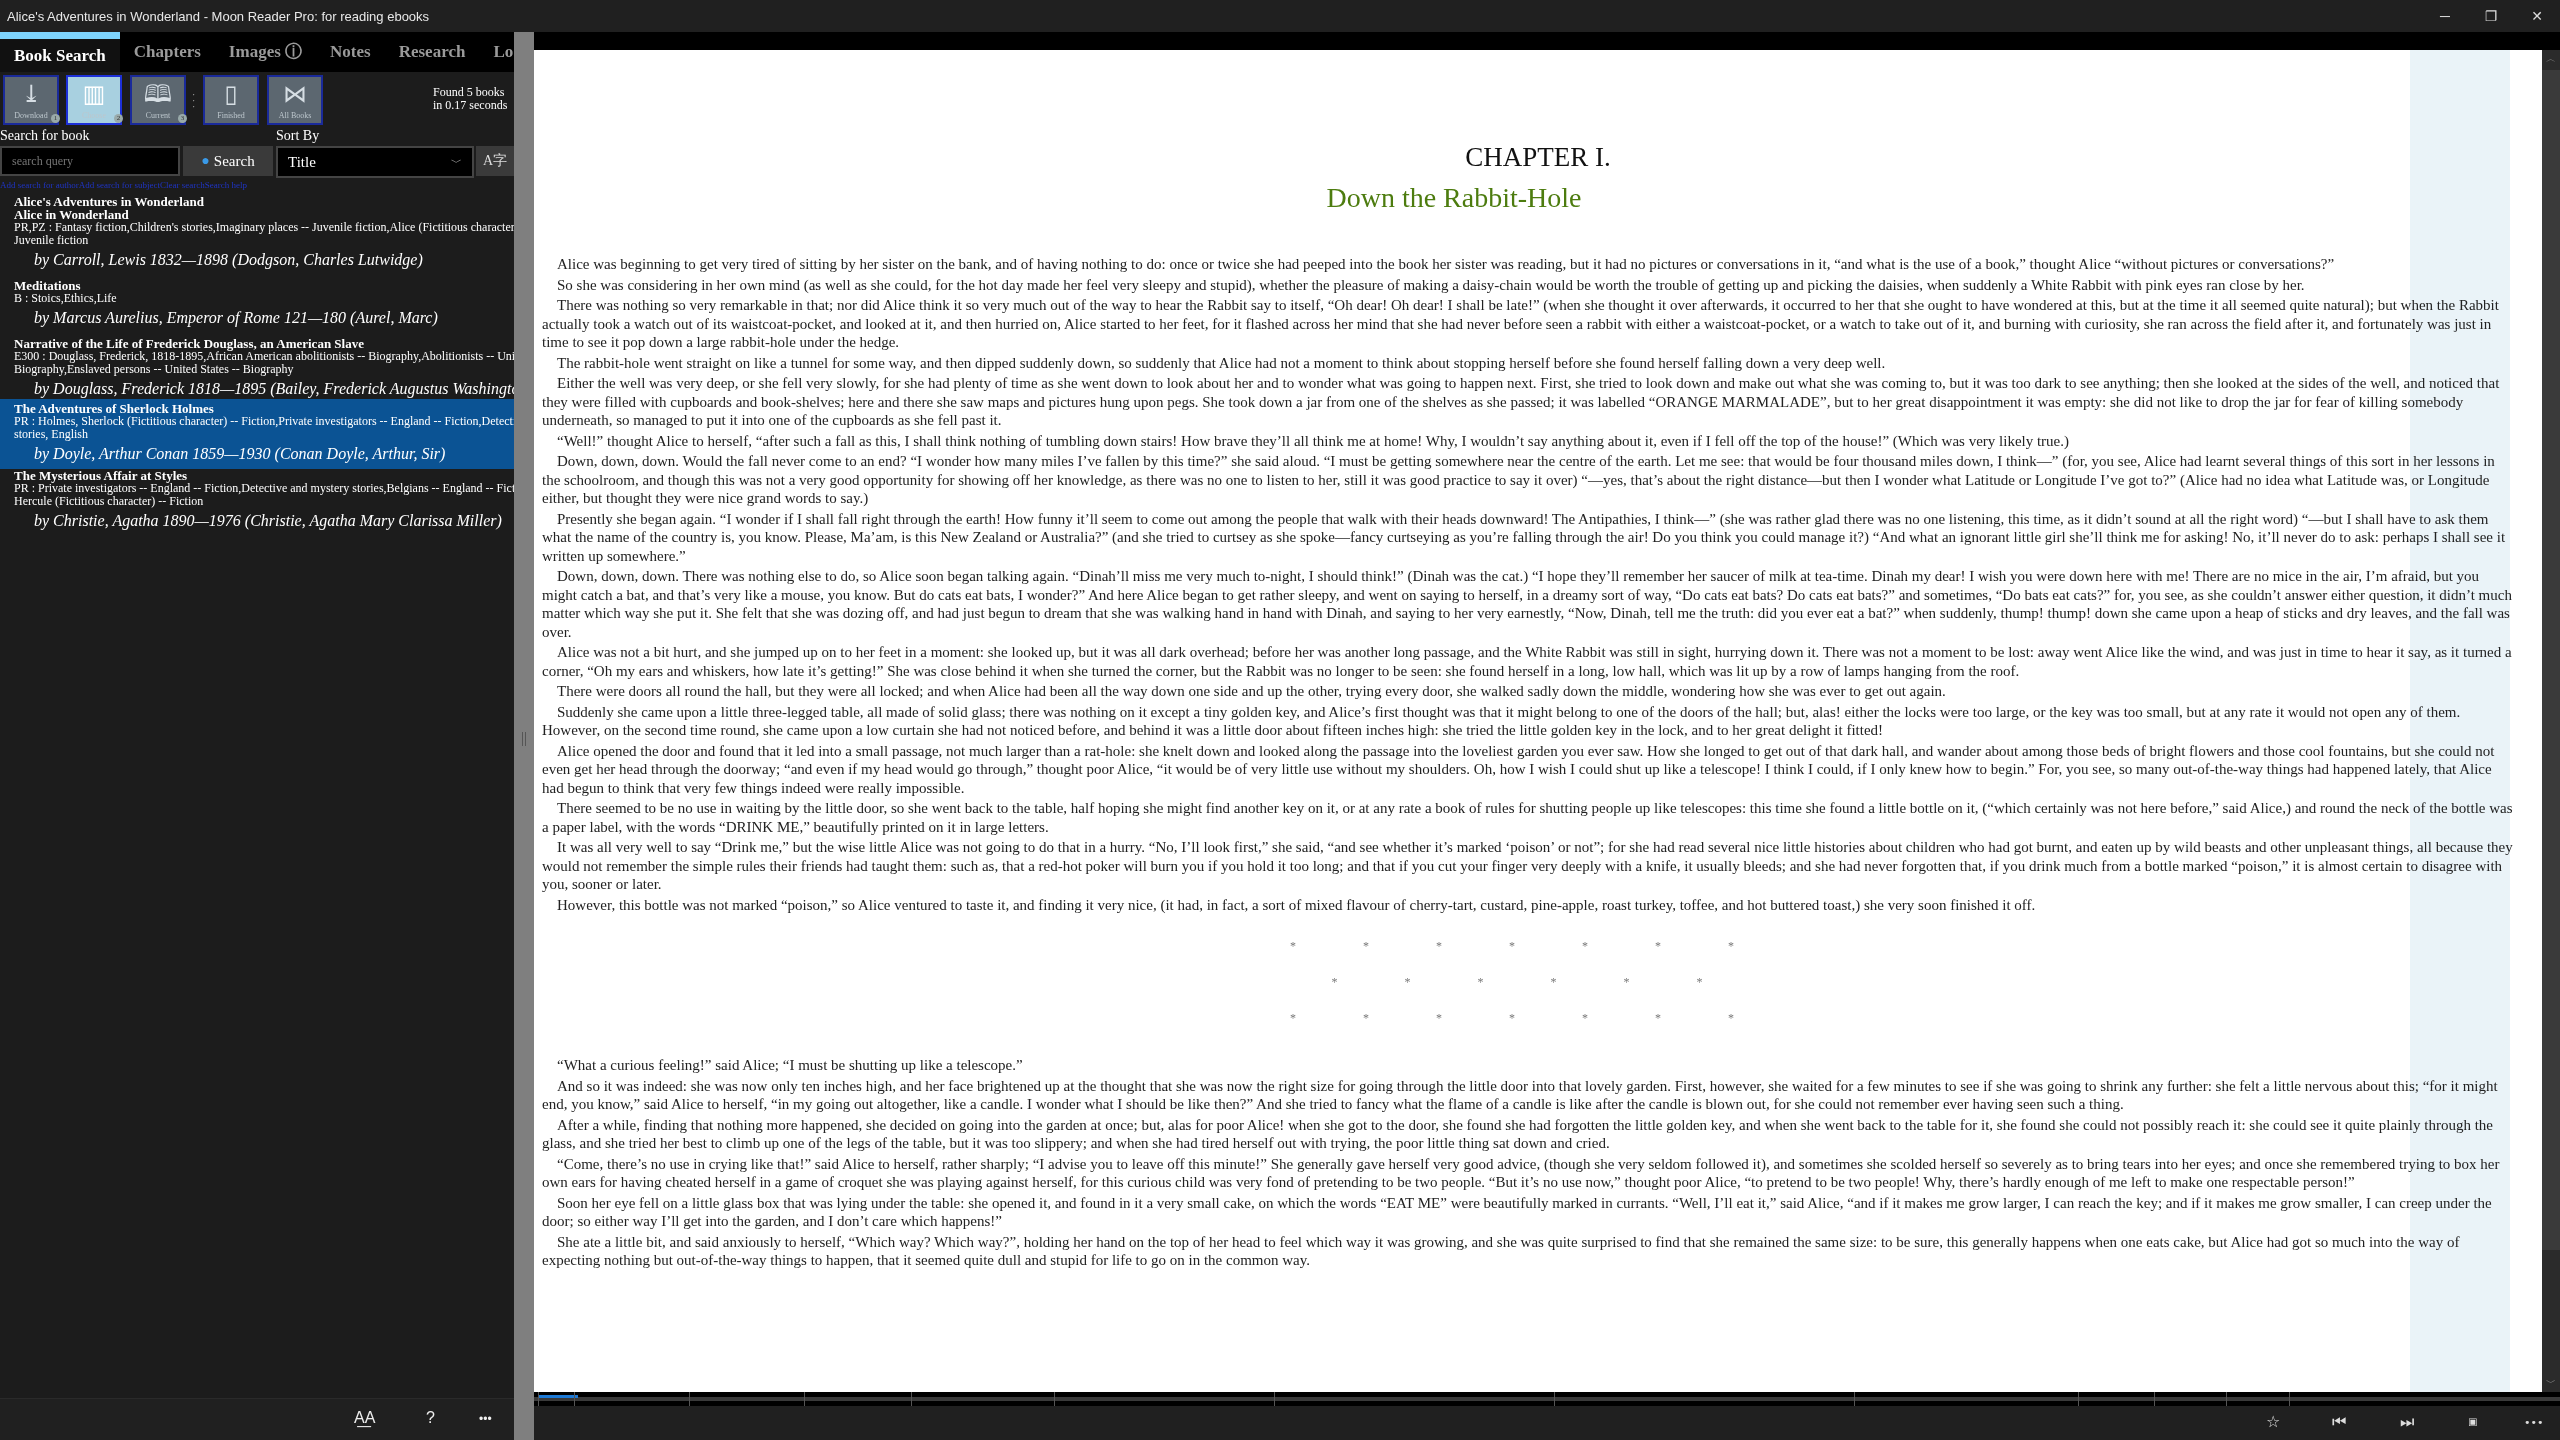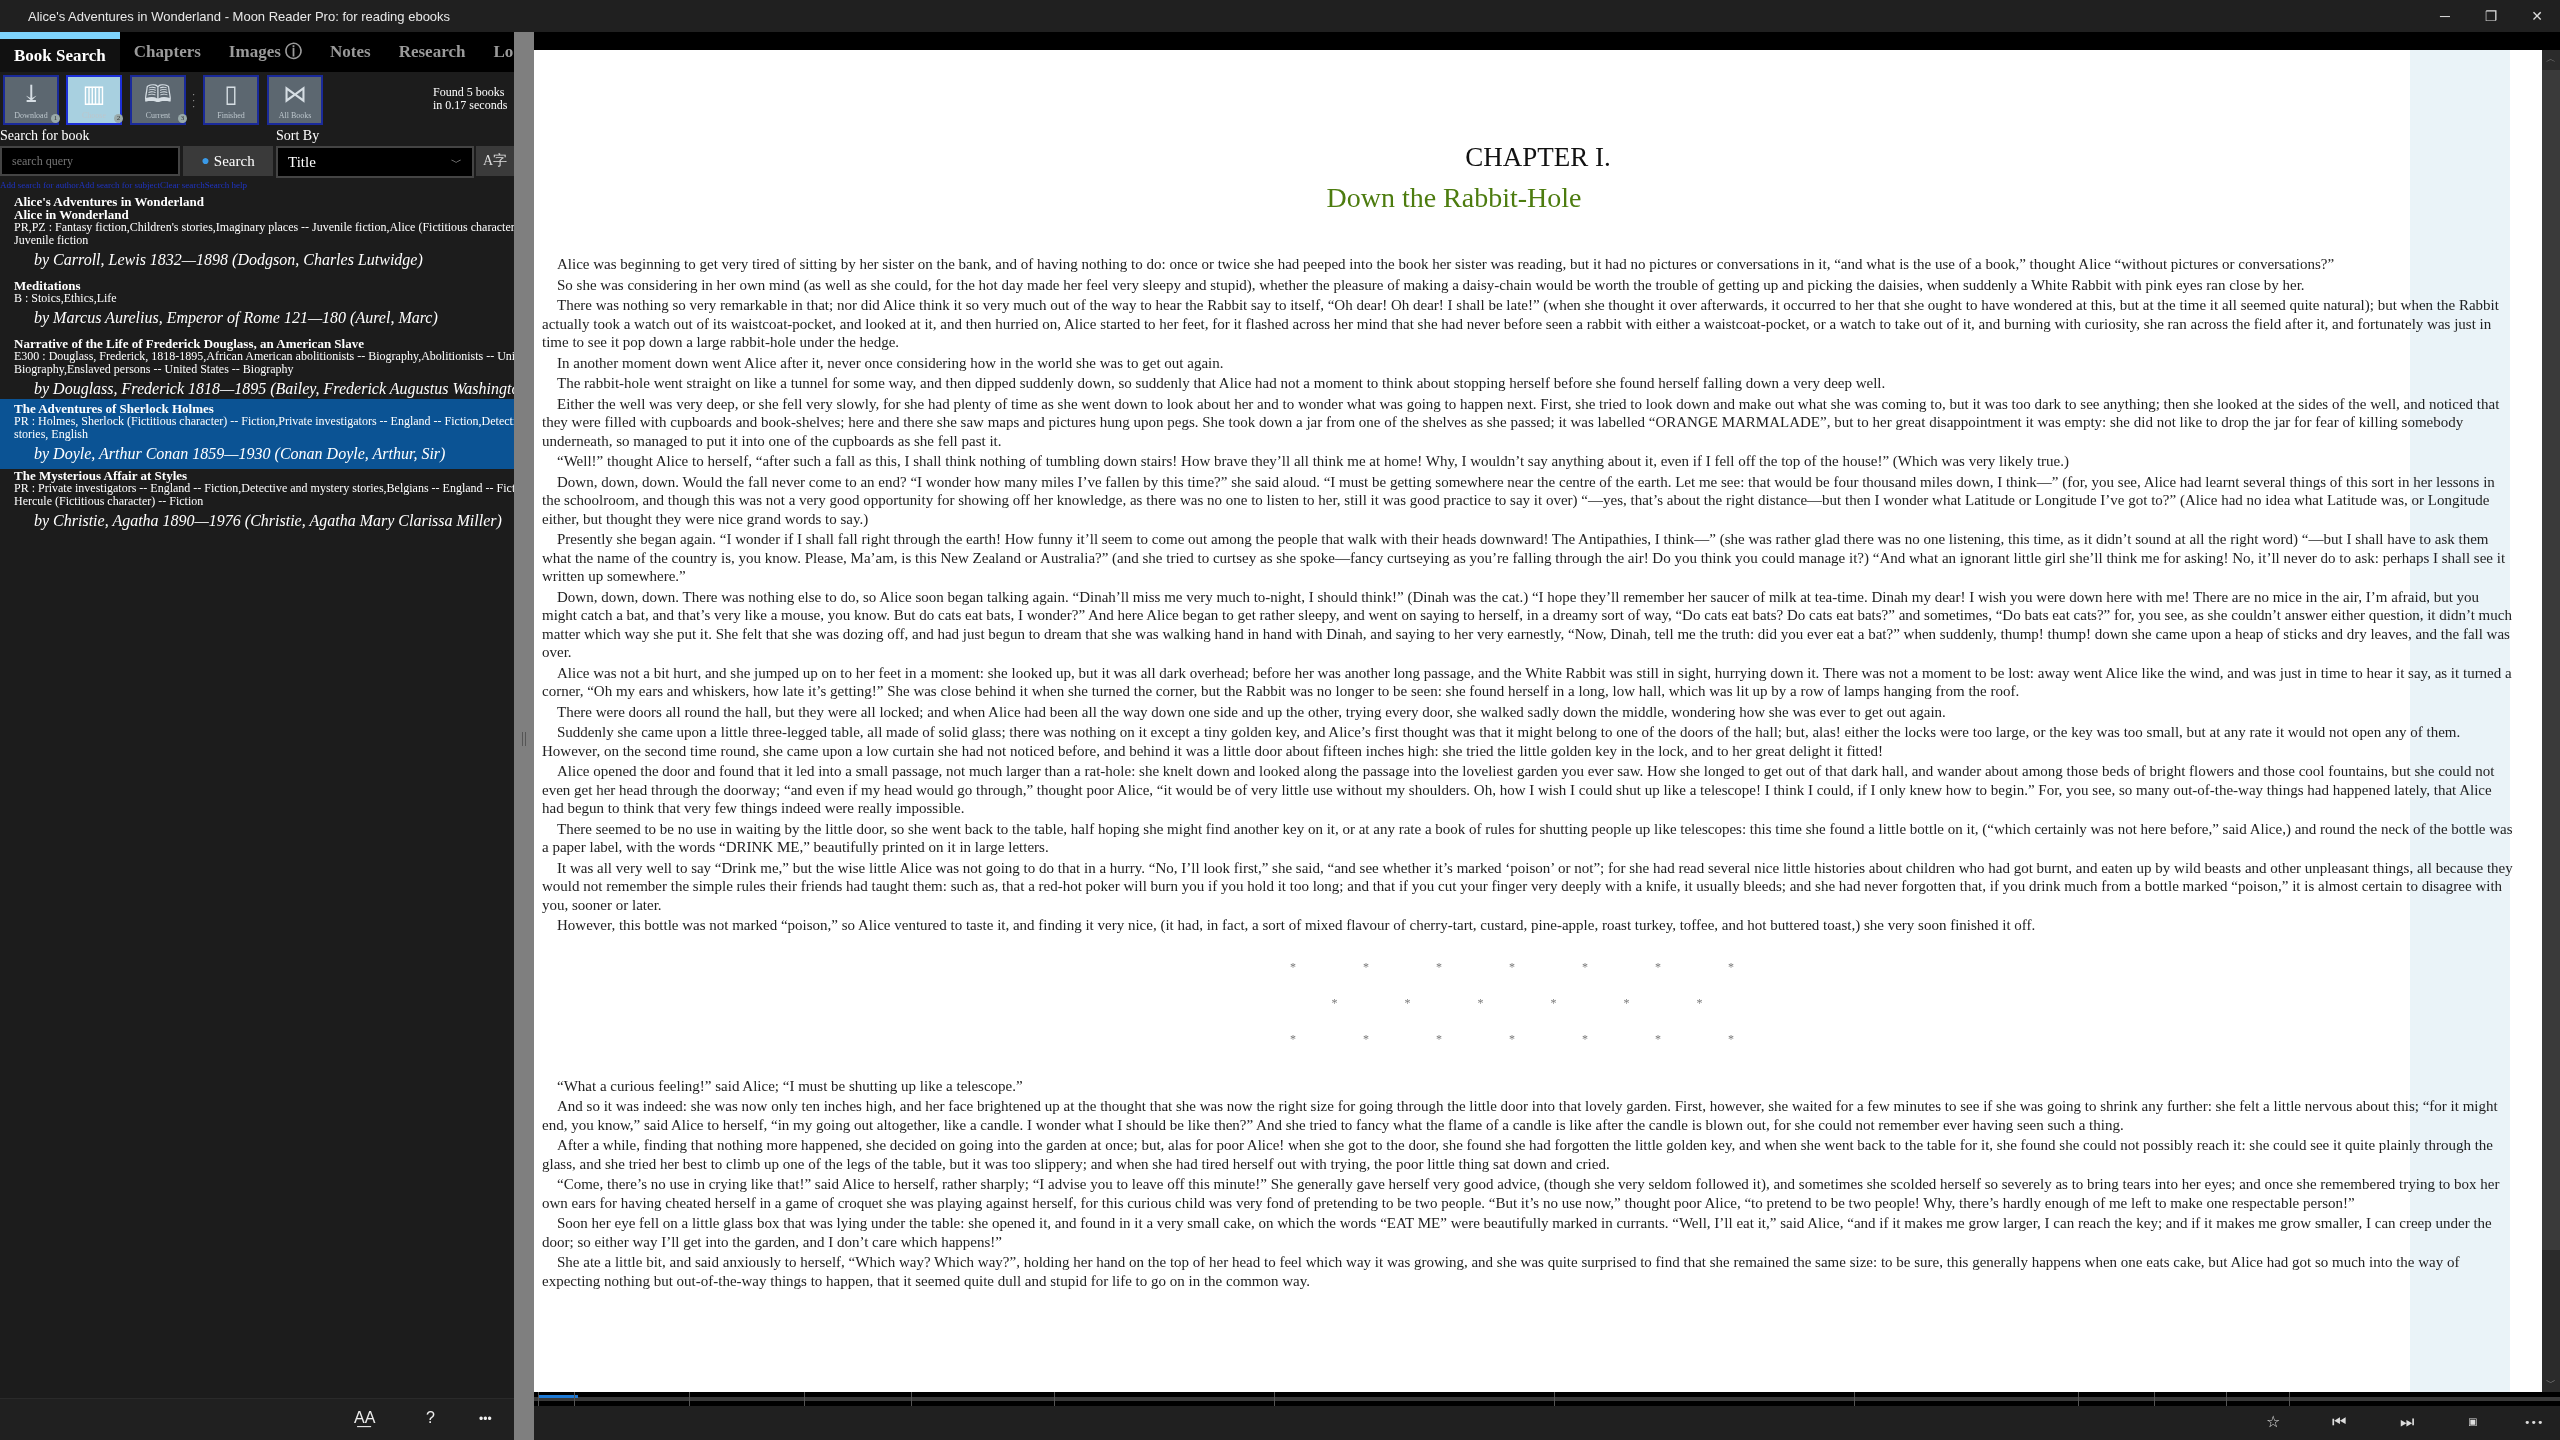--- a/index.html
+++ b/index.html
@@ -1,18 +1,18 @@
 <!DOCTYPE html>
 <html><head>
 <meta charset="utf-8">
 <style>
 *{box-sizing:border-box;margin:0;padding:0}
 html,body{width:2560px;height:1440px;overflow:hidden;background:#1c1c1c;font-family:"Liberation Serif","DejaVu Serif",serif}
 #titlebar{position:absolute;left:0;top:0;width:2560px;height:32px;background:#202020;color:#e8e8e8;font-family:"Liberation Sans","DejaVu Sans",sans-serif;font-size:13px;display:flex;align-items:center}
-#titlebar .title{padding-left:28px}
+#titlebar .title{padding-left:7px}
 #titlebar .winbtns{position:absolute;right:0;top:0;display:flex;height:32px}
 #titlebar .winbtn{width:46px;height:32px;display:flex;align-items:center;justify-content:center;color:#ddd;font-size:14px}
 #sidebar{position:absolute;left:0;top:32px;width:514px;height:1408px;background:#1c1c1c;color:#fff}
 #tabs{position:absolute;left:0;top:0;width:514px;height:40px;background:#000;display:flex;overflow:hidden}
 .tab{height:40px;line-height:40px;padding:0 14px;font-size:17px;font-weight:bold;color:#9a9a9a;white-space:nowrap}
 .tab.active{color:#ffffff;background:#111;border-top:7px solid #7dd3fc;line-height:34px}
 #toolbar{position:absolute;left:0;top:40px;width:514px;height:56px}
 .tbtn{position:absolute;top:3px;width:56px;height:50px;background:#5c6770;border:2px solid #1a2a9a;color:#c8d0d6;font-size:8px;text-align:center}
 .tbtn.sel{background:#a8d0e0;border-color:#1d30d8}
 .tbtn .ico{display:block;font-size:24px;line-height:34px;color:#d6dee4}
@@ -185,21 +185,20 @@
 <div id="reader">
   <div id="reader-top"></div>
   <div id="page">
     <div class="hl"></div>
     <div id="ch-num">CHAPTER I.</div>
     <div id="ch-title">Down the Rabbit-Hole</div>
     <div id="text">
       <p>Alice was beginning to get very tired of sitting by her sister on the bank, and of having nothing to do: once or twice she had peeped into the book her sister was reading, but it had no pictures or conversations in it, “and what is the use of a book,” thought Alice “without pictures or conversations?”</p>
       <p>So she was considering in her own mind (as well as she could, for the hot day made her feel very sleepy and stupid), whether the pleasure of making a daisy-chain would be worth the trouble of getting up and picking the daisies, when suddenly a White Rabbit with pink eyes ran close by her.</p>
       <p>There was nothing so very remarkable in that; nor did Alice think it so very much out of the way to hear the Rabbit say to itself, “Oh dear! Oh dear! I shall be late!” (when she thought it over afterwards, it occurred to her that she ought to have wondered at this, but at the time it all seemed quite natural); but when the Rabbit actually took a watch out of its waistcoat-pocket, and looked at it, and then hurried on, Alice started to her feet, for it flashed across her mind that she had never before seen a rabbit with either a waistcoat-pocket, or a watch to take out of it, and burning with curiosity, she ran across the field after it, and fortunately was just in time to see it pop down a large rabbit-hole under the hedge.</p>
-      <p>In another moment down went Alice after it, never once considering how in the world she was to get out again.</p>
       <p>The rabbit-hole went straight on like a tunnel for some way, and then dipped suddenly down, so suddenly that Alice had not a moment to think about stopping herself before she found herself falling down a very deep well.</p>
       <p>Either the well was very deep, or she fell very slowly, for she had plenty of time as she went down to look about her and to wonder what was going to happen next. First, she tried to look down and make out what she was coming to, but it was too dark to see anything; then she looked at the sides of the well, and noticed that they were filled with cupboards and book-shelves; here and there she saw maps and pictures hung upon pegs. She took down a jar from one of the shelves as she passed; it was labelled “ORANGE MARMALADE”, but to her great disappointment it was empty: she did not like to drop the jar for fear of killing somebody underneath, so managed to put it into one of the cupboards as she fell past it.</p>
       <p>“Well!” thought Alice to herself, “after such a fall as this, I shall think nothing of tumbling down stairs! How brave they’ll all think me at home! Why, I wouldn’t say anything about it, even if I fell off the top of the house!” (Which was very likely true.)</p>
       <p>Down, down, down. Would the fall never come to an end? “I wonder how many miles I’ve fallen by this time?” she said aloud. “I must be getting somewhere near the centre of the earth. Let me see: that would be four thousand miles down, I think—” (for, you see, Alice had learnt several things of this sort in her lessons in the schoolroom, and though this was not a very good opportunity for showing off her knowledge, as there was no one to listen to her, still it was good practice to say it over) “—yes, that’s about the right distance—but then I wonder what Latitude or Longitude I’ve got to?” (Alice had no idea what Latitude was, or Longitude either, but thought they were nice grand words to say.)</p>
       <p>Presently she began again. “I wonder if I shall fall right through the earth! How funny it’ll seem to come out among the people that walk with their heads downward! The Antipathies, I think—” (she was rather glad there was no one listening, this time, as it didn’t sound at all the right word) “—but I shall have to ask them what the name of the country is, you know. Please, Ma’am, is this New Zealand or Australia?” (and she tried to curtsey as she spoke—fancy curtseying as you’re falling through the air! Do you think you could manage it?) “And what an ignorant little girl she’ll think me for asking! No, it’ll never do to ask: perhaps I shall see it written up somewhere.”</p>
       <p>Down, down, down. There was nothing else to do, so Alice soon began talking again. “Dinah’ll miss me very much to-night, I should think!” (Dinah was the cat.) “I hope they’ll remember her saucer of milk at tea-time. Dinah my dear! I wish you were down here with me! There are no mice in the air, I’m afraid, but you might catch a bat, and that’s very like a mouse, you know. But do cats eat bats, I wonder?” And here Alice began to get rather sleepy, and went on saying to herself, in a dreamy sort of way, “Do cats eat bats? Do cats eat bats?” and sometimes, “Do bats eat cats?” for, you see, as she couldn’t answer either question, it didn’t much matter which way she put it. She felt that she was dozing off, and had just begun to dream that she was walking hand in hand with Dinah, and saying to her very earnestly, “Now, Dinah, tell me the truth: did you ever eat a bat?” when suddenly, thump! thump! down she came upon a heap of sticks and dry leaves, and the fall was over.</p>
       <p>Alice was not a bit hurt, and she jumped up on to her feet in a moment: she looked up, but it was all dark overhead; before her was another long passage, and the White Rabbit was still in sight, hurrying down it. There was not a moment to be lost: away went Alice like the wind, and was just in time to hear it say, as it turned a corner, “Oh my ears and whiskers, how late it’s getting!” She was close behind it when she turned the corner, but the Rabbit was no longer to be seen: she found herself in a long, low hall, which was lit up by a row of lamps hanging from the roof.</p>
       <p>There were doors all round the hall, but they were all locked; and when Alice had been all the way down one side and up the other, trying every door, she walked sadly down the middle, wondering how she was ever to get out again.</p>
       <p>Suddenly she came upon a little three-legged table, all made of solid glass; there was nothing on it except a tiny golden key, and Alice’s first thought was that it might belong to one of the doors of the hall; but, alas! either the locks were too large, or the key was too small, but at any rate it would not open any of them. However, on the second time round, she came upon a low curtain she had not noticed before, and behind it was a little door about fifteen inches high: she tried the little golden key in the lock, and to her great delight it fitted!</p>
       <p>Alice opened the door and found that it led into a small passage, not much larger than a rat-hole: she knelt down and looked along the passage into the loveliest garden you ever saw. How she longed to get out of that dark hall, and wander about among those beds of bright flowers and those cool fountains, but she could not even get her head through the doorway; “and even if my head would go through,” thought poor Alice, “it would be of very little use without my shoulders. Oh, how I wish I could shut up like a telescope! I think I could, if I only knew how to begin.” For, you see, so many out-of-the-way things had happened lately, that Alice had begun to think that very few things indeed were really impossible.</p>

